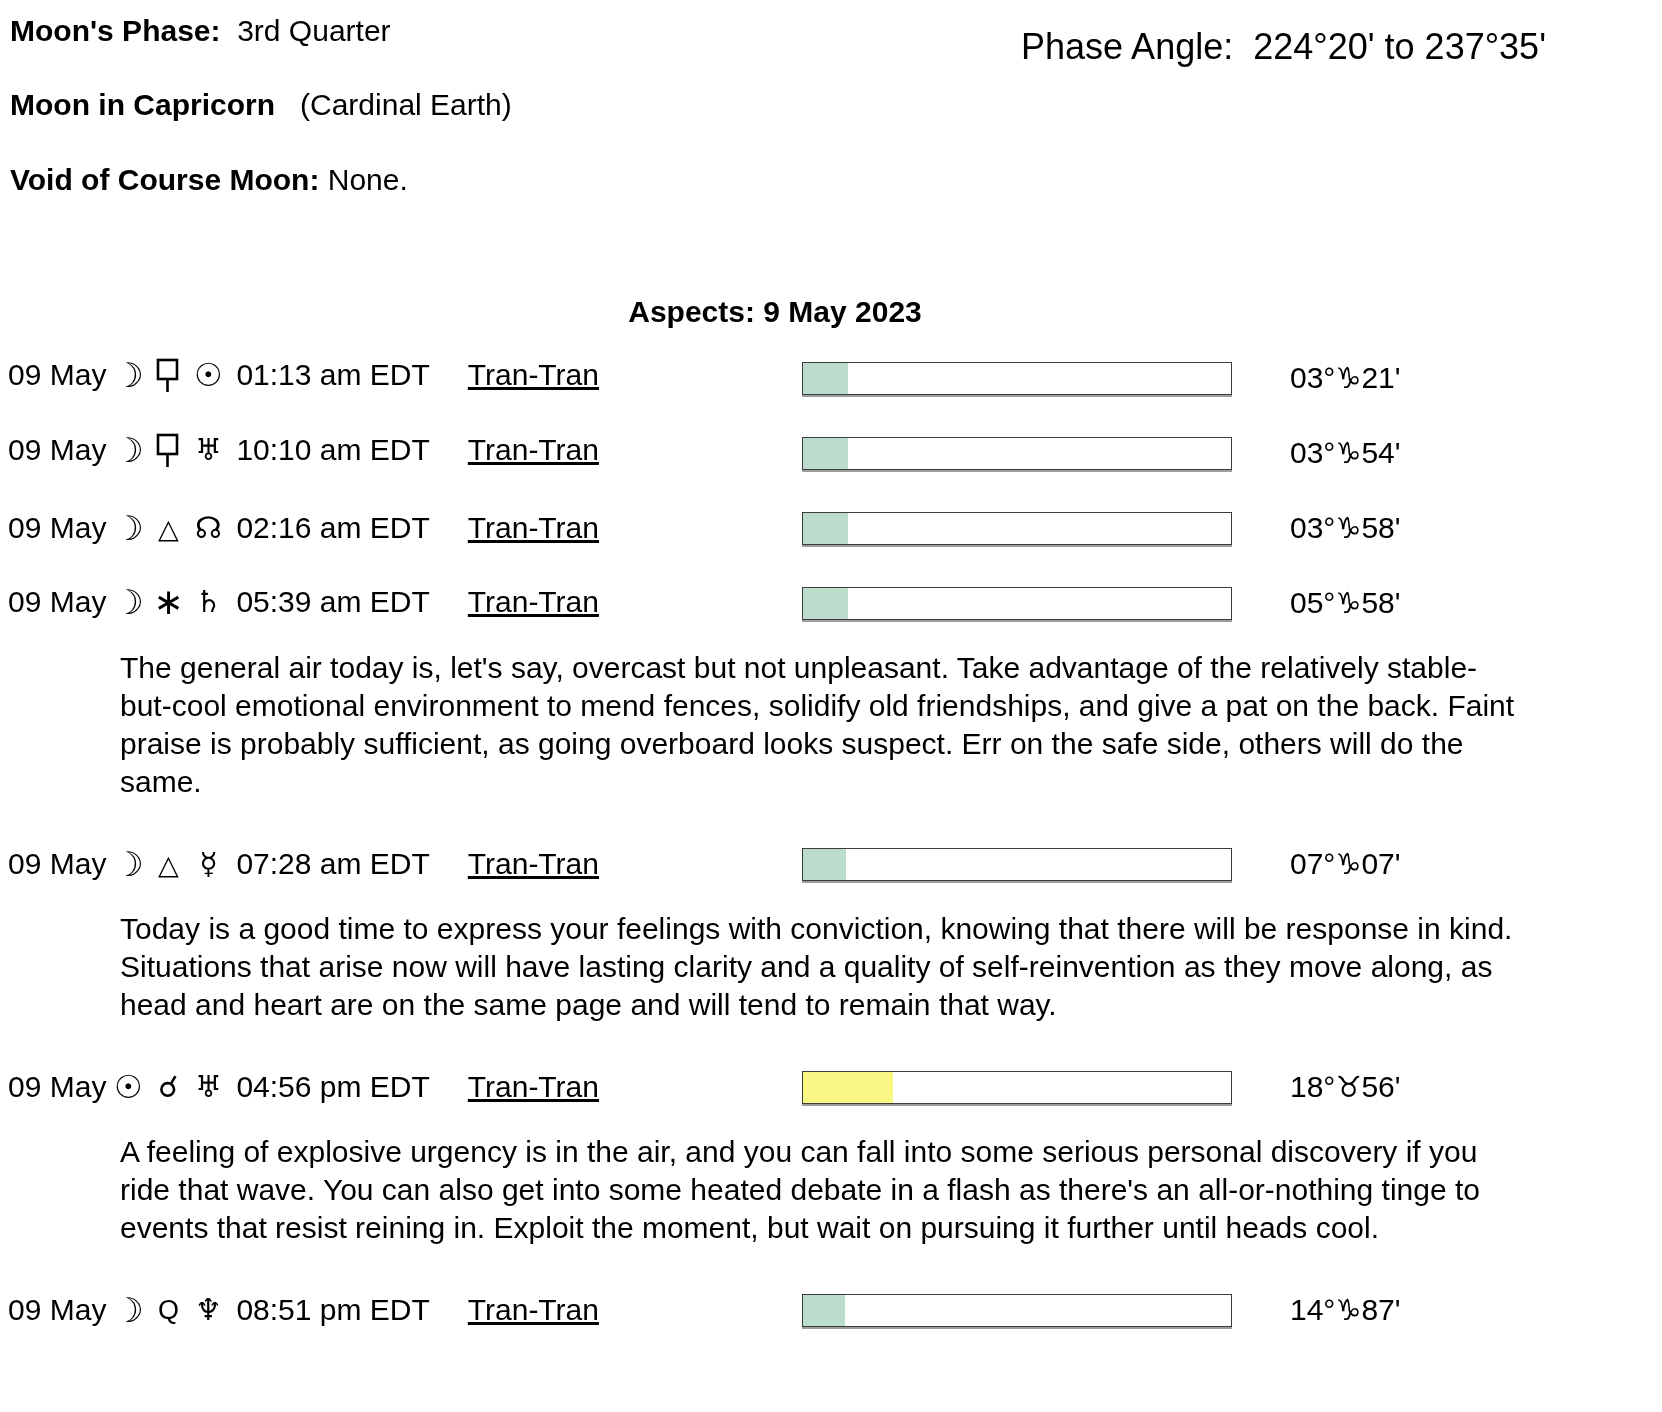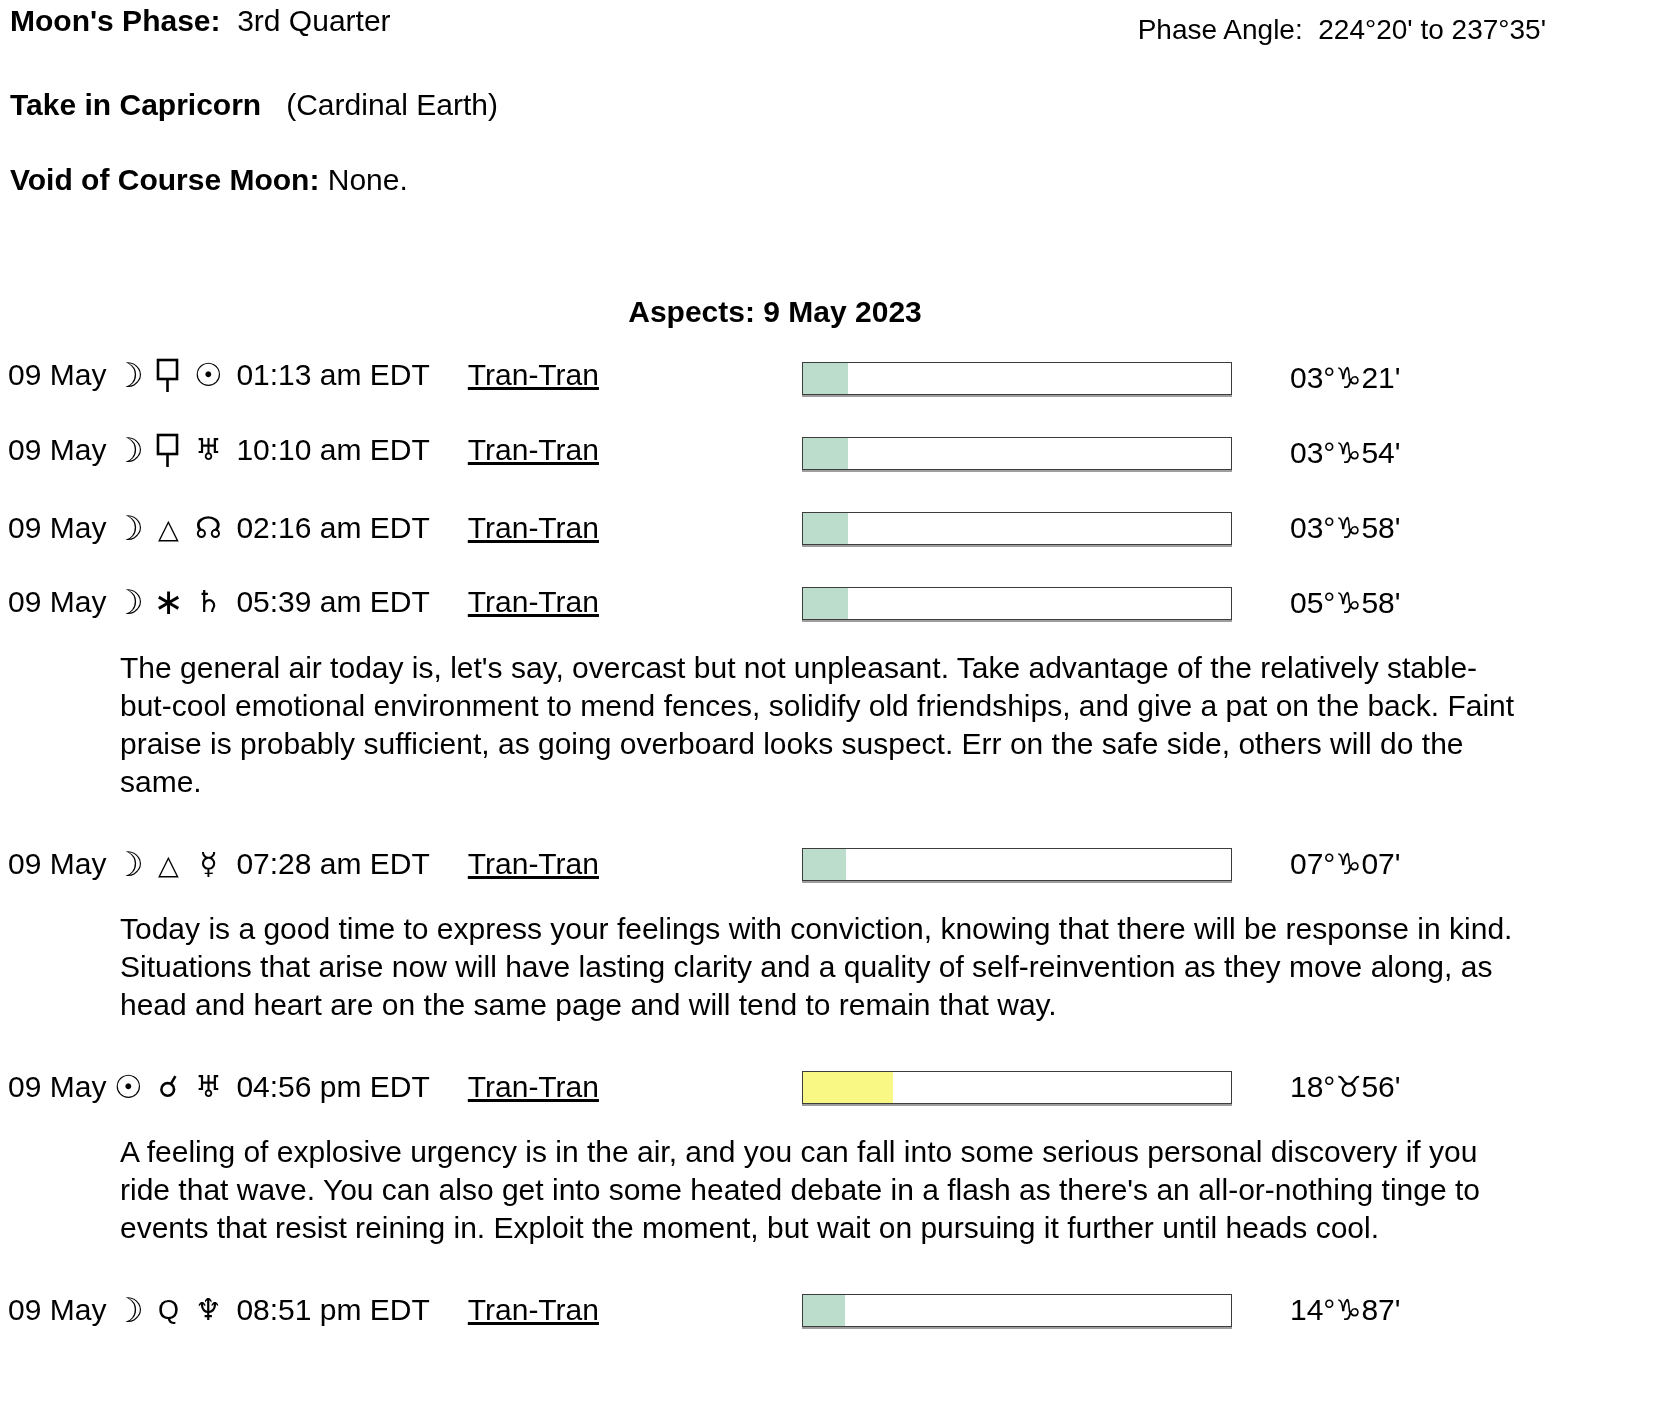--- a/index.html
+++ b/index.html
@@ -7,25 +7,25 @@
     width: 1662px; height: 1412px;
     position: relative;
     font-family: "Liberation Sans", sans-serif;
     font-size: 30px; color: #000;
     overflow: hidden;
   }
   .bold { font-weight: bold; }
 
   
   .hline { position: absolute; left: 10px; white-space: pre; }
-  #hline1 { top: 4px; text-align: center; }
+  #hline1 { top: 14px; text-align: center; }
   #hline2 { top: 88px; }
   #hline3 { top: 163px; }
   .hval { font-weight: normal; }
-  #phase-angle { position: absolute; top: 14px; right: 116px; font-size: 28px; white-space: pre; }
+  #phase-angle { position: absolute; top: 26px; right: 116px; font-size: 36px; white-space: pre; }
 
   
   #aspects-title {
     position: absolute; top: 295px; left: 0; width: 1550px;
     text-align: center; font-weight: bold;
   }
 
   
   #rows { position: absolute; top: 349px; left: 8px; width: 1646px; }
   .aspect-row { display: flex; align-items: flex-end; height: 46px; margin-bottom: 29px; }
@@ -55,21 +55,21 @@
     line-height: 38px;
   }
 </style>
 </head>
 <body>
 
 <div class="hline bold" id="hline1"><span>Moon's Phase:</span><span class="hval">  </span><span class="hval">3rd Quarter</span></div>
 
 <div id="phase-angle"><span>Phase Angle:</span><span>  </span><span>224°20' to 237°35'</span></div>
 
-<div class="hline bold" id="hline2"><span>Take in Capricorn</span><span class="hval">   </span><span class="hval">(Cardinal Earth)</span></div>
+<div class="hline bold" id="hline2"><span>Moon in Capricorn</span><span class="hval">   </span><span class="hval">(Cardinal Earth)</span></div>
 
 <div class="hline bold" id="hline3"><span>Void of Course Moon:</span><span class="hval"> </span><span class="hval">None.</span></div>
 
 <div id="aspects-title">Aspects: 9 May 2023</div>
 
 <div id="rows">
   <div class="aspect-row">
     <div class="a-left">
       <span class="a-date">09 May</span>
       <span class="icon" style="font-size: 34px;">☽</span>

